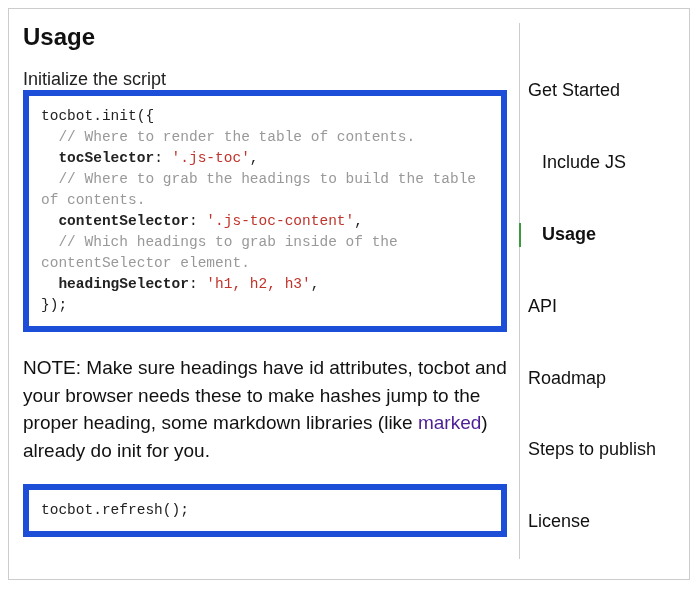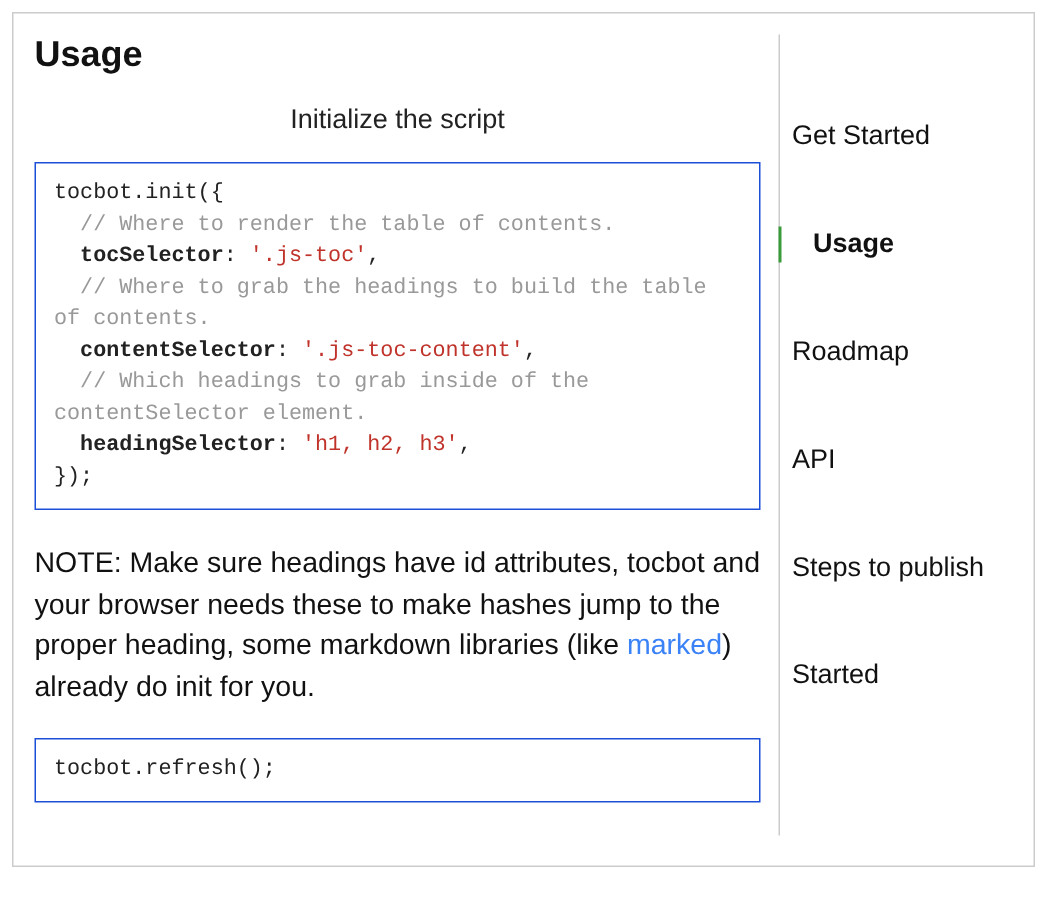--- a/index.html
+++ b/index.html
@@ -21,45 +21,43 @@
     }
     h2 {
       font-size: 24px;
       font-weight: 700;
       margin-bottom: 18px;
       color: #111;
     }
     .intro {
       font-size: 18px;
       color: #222;
-      margin-bottom: 18px;
-      text-align: center;
     }
     .code-block {
-      border: 1px solid #1d4ed8;
+      border: 6px solid #1d4ed8;
       padding: 10px 12px;
       margin-bottom: 22px;
       font-family: "SFMono-Regular", Consolas, "Liberation Mono", Menlo, monospace;
       font-size: 14.5px;
       line-height: 1.45;
       white-space: pre-wrap;
       word-break: break-word;
       color: #222;
     }
     .code-block .comment { color: #999; }
     .code-block .string { color: #c0332b; }
     .code-block .key { font-weight: 600; }
     .para {
       font-size: 19px;
       line-height: 1.45;
       color: #111;
       margin-bottom: 20px;
     }
     .para strong { font-weight: 400; text-align: center; }
-    .para a { color: #3b82f6; text-decoration: none; cursor: pointer; }
+    .para a { color: #4c1d95; text-decoration: none; cursor: pointer; }
     .sidebar {
       width: 162px;
       border-left: 1px solid #ccc;
       padding-left: 8px;
       padding-top: 10px;
       font-size: 18px;
       line-height: 1.55;
     }
     .toc-item {
       cursor: pointer;
@@ -104,21 +102,22 @@
 <span>});</span></div>
 
     <p class="para"><strong>NOTE:</strong><span> Make sure headings have id attributes, tocbot and your browser needs these to make hashes jump to the proper heading, some markdown libraries (like </span><a>marked</a><span>) already do init for you.</span></p>
 
 
     <div class="code-block">tocbot.refresh();</div>
   </div>
 
   <div class="sidebar">
     <div class="toc-item">Get Started</div>
+    <div class="toc-item toc-sub">Include JS</div>
     <div class="toc-active-wrap">
       <div class="toc-item toc-sub toc-active">Usage</div>
     </div>
+    <div class="toc-item">API</div>
     <div class="toc-item">Roadmap</div>
-    <div class="toc-item">API</div>
     <div class="toc-item">Steps to publish</div>
-    <div class="toc-item">Started</div>
+    <div class="toc-item">License</div>
   </div>
 </div>
 
 </body></html>

